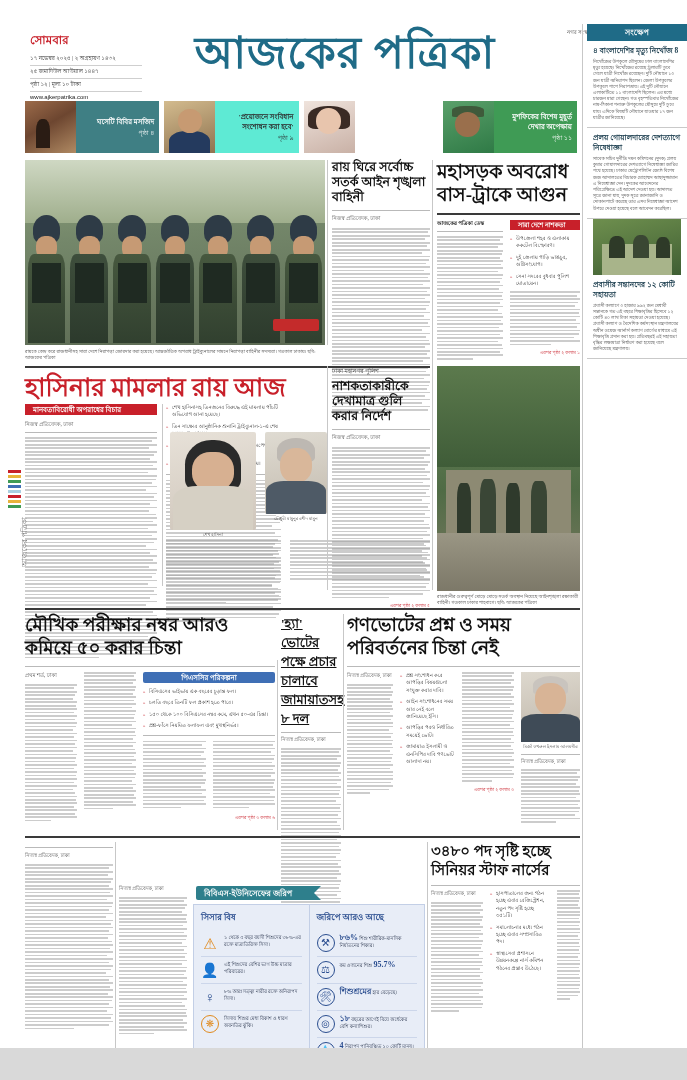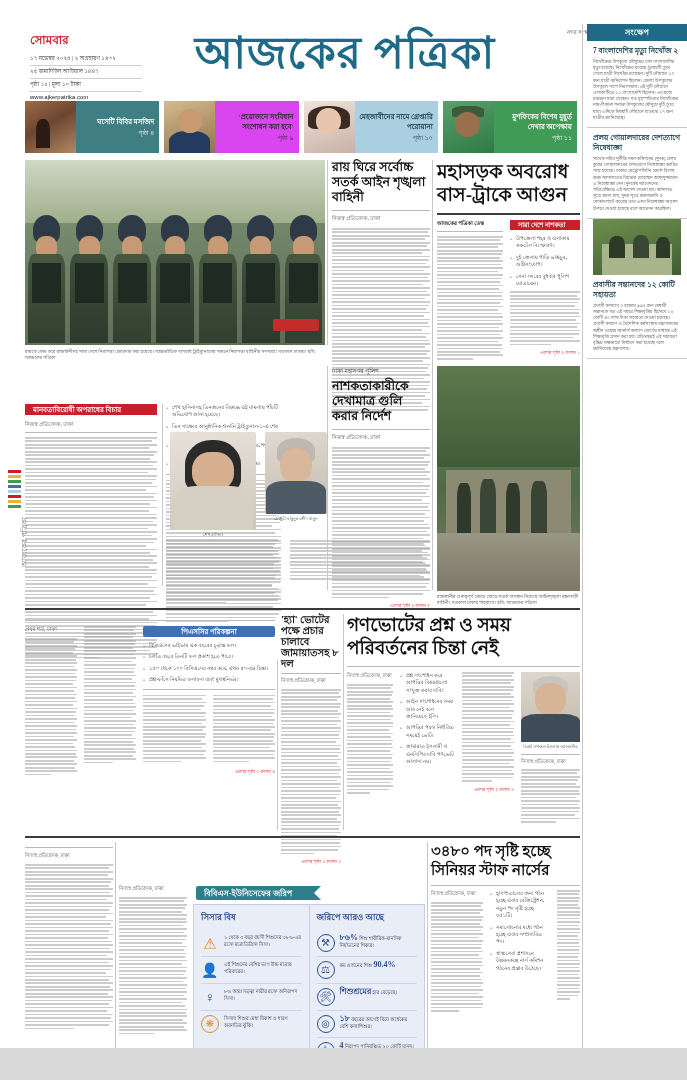--- a/index.html
+++ b/index.html
@@ -68,21 +68,21 @@
   .promo .ph { width: 38%; position: relative; overflow: hidden; }
   .promo .txt {
     flex: 1; display: flex; flex-direction: column;
     align-items: flex-end; justify-content: center;
     padding: 3px 5px 3px 2px; color: #fff;
     font-size: 7px; line-height: 10px; text-align: right;
     font-family:"Liberation Serif",serif; font-weight:bold;
   }
   .promo .pg { font-size: 6.3px; font-weight: normal; margin-top: 1px; }
   .p1 .txt { background: #3f7f84; }
-  .p2 .txt { background: #d946ef; color:#2b2b2b; }
+  .p2 .txt { background: #5eead4; color:#2b2b2b; }
   .p3 .txt { background: #a9cfe0; color:#1d3a49; }
   .p4 .txt { background: #3f9b55; }
   .ph.rock  { background: linear-gradient(150deg,#9c6b4a,#6d4630 45%,#b08a63); }
   .ph.rock::after{ content:""; position:absolute; left:22%; top:35%; width:28%; height:55%; background:#2a1c14; border-radius:40% 40% 0 0;}
   .ph.man1 { background: linear-gradient(160deg,#d3bb8e,#8f7350); }
   .ph.man1::after{content:"";position:absolute;left:26%;top:16%;width:48%;height:46%;background:#c79a72;border-radius:48%;}
   .ph.man1::before{content:"";position:absolute;left:10%;top:58%;width:80%;height:45%;background:#243a5e;border-radius:42% 42% 0 0;}
   .ph.woman{ background: linear-gradient(160deg,#efe3dc,#c9b1a6); }
   .ph.woman::after{content:"";position:absolute;left:24%;top:14%;width:50%;height:50%;background:#e8c5ad;border-radius:48%;}
   .ph.woman::before{content:"";position:absolute;left:8%;top:9%;width:84%;height:44%;background:#3a2a24;border-radius:46% 46% 18% 18%;}
@@ -236,24 +236,20 @@
     </div>
     <div class="promo p2">
       <div class="ph man1"></div>
       <div class="txt">
         <div class="bn">'প্রয়োজনে সংবিধান সংশোধন করা হবে'</div>
         <div class="pg bn">পৃষ্ঠা ৯</div>
       </div>
     </div>
     <div class="promo p3">
       <div class="ph woman"></div>
-      <div class="txt">
-        <div class="bn">মেহজাবীনের নামে গ্রেপ্তারি পরোয়ানা</div>
-        <div class="pg bn">পৃষ্ঠা ১০</div>
-      </div>
     </div>
     <div class="promo p4">
       <div class="ph man2"></div>
       <div class="txt">
         <div class="bn">মুশফিকের বিশেষ মুহূর্ত দেখার অপেক্ষায়</div>
         <div class="pg bn">পৃষ্ঠা ১১</div>
       </div>
     </div>
   </div>
 
@@ -455,20 +451,24 @@
           <i style="width:99%"></i>
             <i style="width:92%"></i>
             <i style="width:100%"></i>
             <i style="width:58%"></i>
         </div>
         <div style="font-size:4.6px;color:#c8202a;text-align:right;margin-top:4px;" class="bn">এরপর পৃষ্ঠা ২ কলাম ১</div>
       </div>
     </div>
   </div>
 
+  <div style="position:absolute;left:25px;top:366px;width:405px;">
+    <div class="rule-dark" style="margin-bottom:5px;"></div>
+    <div class="hl bn" style="font-size:25px;line-height:30px;color:#c8202a;">হাসিনার মামলার রায় আজ</div>
+  </div>
 
   <div style="position:absolute;left:25px;top:404px;width:132px;">
     <div class="tag tag-red bn" style="height:11px;font-size:7px;">মানবতাবিরোধী অপরাধের বিচার</div>
     <div class="byline bn" style="margin-top:6px;">
       <span>নিজস্ব প্রতিবেদক,</span>
       <span>ঢাকা</span>
     </div>
     <div class="rule" style="margin:3px 0 4px;"></div>
     <div class="fake-lines dense">
       <i style="width:100%"></i>
@@ -713,20 +713,21 @@
     <div style="position:absolute;left:30%;top:50%;width:11%;height:24%;background:#3a4636;border-radius:30% 30% 0 0;"></div>
     <div style="position:absolute;left:48%;top:52%;width:10%;height:22%;background:#2f3a2c;border-radius:30% 30% 0 0;"></div>
     <div style="position:absolute;left:66%;top:51%;width:11%;height:23%;background:#394534;border-radius:30% 30% 0 0;"></div>
     <div style="position:absolute;left:0;top:74%;width:100%;height:26%;background:linear-gradient(180deg,#9a9684,#7c7868);"></div>
   </div>
   <div class="caption bn" style="left:437px;top:594px;width:143px;">রাজধানীর গুরুত্বপূর্ণ মোড়ে মোড়ে সতর্ক অবস্থান নিয়েছে আইনশৃঙ্খলা রক্ষাকারী বাহিনী। গতকাল ঢাকার শাহবাগে। ছবি: আজকের পত্রিকা</div>
 
   <div class="rule-dark" style="position:absolute;left:25px;top:608px;width:555px;"></div>
 
   <div style="position:absolute;left:25px;top:614px;width:250px;">
+    <div class="hl bn" style="font-size:18.5px;line-height:23px;">মৌখিক পরীক্ষার নম্বর আরও কমিয়ে ৫০ করার চিন্তা</div>
     <div class="rule" style="margin:6px 0 5px;"></div>
     <div style="display:flex;gap:7px;">
       <div style="width:52px;">
         <div class="byline bn">
           <span>প্রথম শর্ত,</span>
           <span>ঢাকা</span>
         </div>
         <div class="fake-lines dense" style="margin-top:4px;">
           <i style="width:100%"></i>
             <i style="width:95%"></i>
@@ -872,21 +873,21 @@
                 <i style="width:58%"></i>
             </div>
           </div>
         </div>
         <div style="font-size:4.6px;color:#c8202a;text-align:right;margin-top:4px;" class="bn">এরপর পৃষ্ঠা ৩ কলাম ৬</div>
       </div>
     </div>
   </div>
 
   <div style="position:absolute;left:281px;top:614px;width:60px;">
-    <div class="hl bn" style="font-size:10px;line-height:11px;">'হ্যা' ভোটের পক্ষে প্রচার চালাবে জামায়াতসহ ৮ দল</div>
+    <div class="hl bn" style="font-size:13px;line-height:19px;text-decoration:underline;">'হ্যা' ভোটের পক্ষে প্রচার চালাবে জামায়াতসহ ৮ দল</div>
     <div class="rule" style="margin:4px 0 3px;"></div>
     <div class="byline bn" style="font-size:5px;">
       <span>নিজস্ব প্রতিবেদক,</span>
       <span>ঢাকা</span>
     </div>
     <div class="fake-lines dense" style="margin-top:4px;">
       <i style="width:100%"></i>
         <i style="width:96%"></i>
         <i style="width:100%"></i>
         <i style="width:94%"></i>
@@ -1201,21 +1202,21 @@
         <div class="ico">⚒</div>
         <div class="info-txt bn">
           <b>৮৬%</b>
           <span>শিশু শারীরিক-মানসিক নির্যাতনের শিকার।</span>
         </div>
       </div>
       <div class="info-item">
         <div class="ico">⚖</div>
         <div class="info-txt bn">
           <span>কম ওজনের শিশু</span>
-          <b>90.4%</b>
+          <b>95.7%</b>
         </div>
       </div>
       <div class="info-item">
         <div class="ico">🛠</div>
         <div class="info-txt bn">
           <b>শিশুশ্রমের</b>
           <span>হার বেড়েছে।</span>
         </div>
       </div>
       <div class="info-item">
@@ -1321,21 +1322,21 @@
             <i style="width:92%"></i>
             <i style="width:56%"></i>
         </div>
       </div>
     </div>
   </div>
 
   <div class="rail">
     <div class="rail-head bn">সংক্ষেপ</div>
     <div class="rail-item">
-      <div class="rail-title bn">7 বাংলাদেশির মৃত্যু নিখোঁজ ২</div>
+      <div class="rail-title bn">৪ বাংলাদেশির মৃত্যু নিখোঁজ 8</div>
       <div class="rail-body bn">নিখোঁজের উপকূলে মৌসুমের ঢাল বাংলাদেশির মৃত্যু হয়েছে। নিখোঁজের রয়েছে ট্রলারটি ডুবে গেলে যাত্রী নিখোঁজ রয়েছেন। দুটি নৌযানে ১৫ জন যাত্রী অনিরাপদ ছিলেন। জেলা উপকূলের উপকূলে পাশে নিরাপত্তায়। এই দুটি নৌযানে এলাকাটিতে ১১ বাংলাদেশি ছিলেন। এর মধ্যে চারজন মারা গেছেন। গত বৃহস্পতিবার নিখোঁজের নাম-ঠিকানা শনাক্ত উপকূলের মৌসুমে দুটি ডুবে যায়। এদিকে বিষয়টি নৌযানে যাওয়ার ১৭ জন যাত্রীর জানিয়েছে।</div>
     </div>
     <div class="rail-item">
       <div class="rail-title bn">প্রলয় গোয়ালদারের দেশত্যাগে নিষেধাজ্ঞা</div>
       <div class="rail-body bn">সাবেক সচিব দুর্নীতি দমন কমিশনের (দুদক) প্রলয় কুমার গোয়ালদারের দেশত্যাগে নিষেধাজ্ঞা জারির পথে হয়েছে। ঢাকার মেট্রোপলিটন জ্যেষ্ঠ বিশেষ জজ আদালতের বিচারক মোহাম্মদ আছাদুজ্জামান এ নিষেধাজ্ঞা দেন। দুদকের আবেদনের পরিপ্রেক্ষিতে এই আদেশ দেওয়া হয়। আদালত সূত্রে জানা যায়, দুদক সূত্রে জানাজানি ও দোকানপাটে করেছে তার এসব নিষেধাজ্ঞা আদেশ উপরে দেওয়া হয়েছে বলে আবেদন করেছিল।</div>
     </div>
     <div class="photo-box" style="position:relative;left:6px;width:88px;height:56px;
          background:linear-gradient(165deg,#6e8f4e,#3f5e33);">
       <div style="position:absolute;left:10%;top:45%;width:80%;height:55%;background:#a8b48a;"></div>
       <div style="position:absolute;left:18%;top:30%;width:18%;height:40%;background:#2e3a28;border-radius:40% 40% 0 0;"></div>

